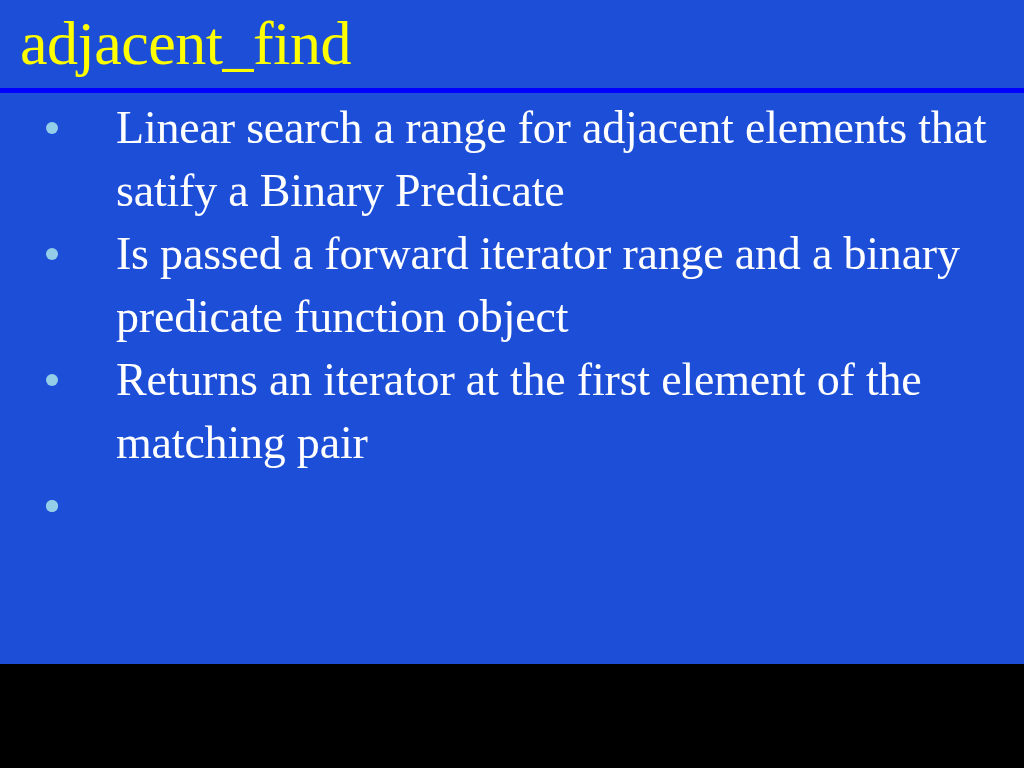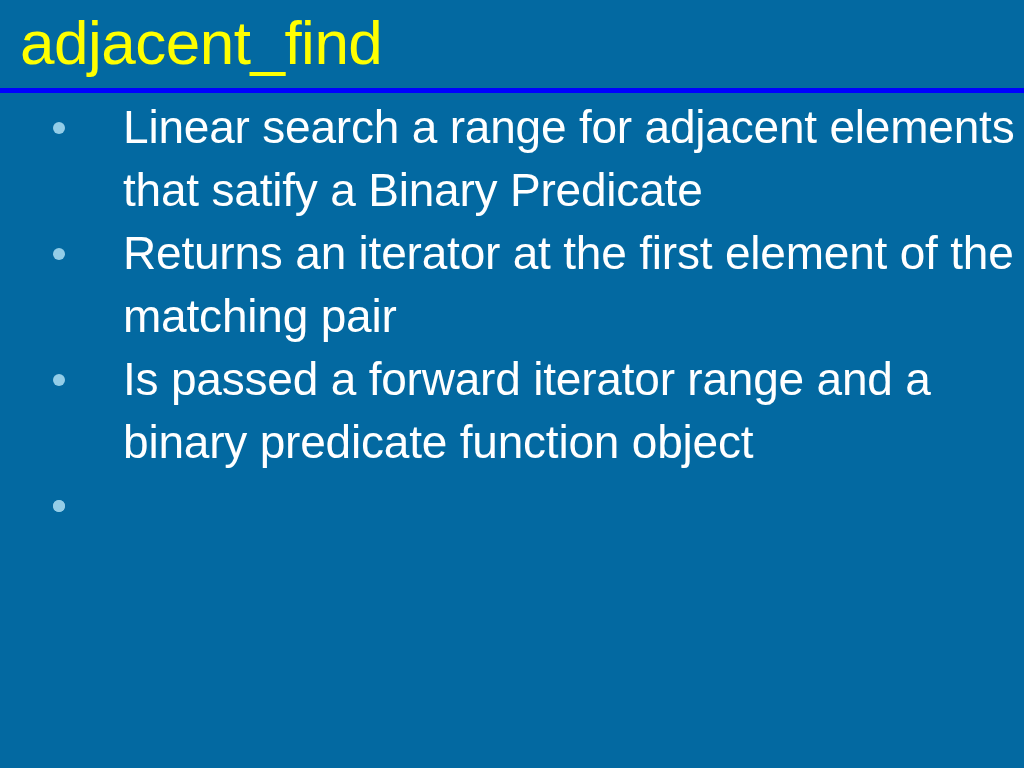--- a/index.html
+++ b/index.html
@@ -3,24 +3,24 @@
 <meta charset="utf-8">
 <style>
   html, body {
     margin: 0;
     padding: 0;
     background: #000000;
   }
   .slide {
     position: relative;
     width: 1024px;
-    height: 768px;
-    background: #0369a1;
+    height: 664px;
+    background: #1d4ed8;
     overflow: hidden;
-    font-family: Liberation Sans, sans-serif;
+    font-family: Liberation Serif, serif;
     -webkit-font-smoothing: antialiased;
   }
   .title-area {
     position: absolute;
     left: 0;
     top: 0;
     width: 1024px;
     height: 88px;
   }
   .slide-title {
@@ -49,21 +49,21 @@
     width: 1024px;
   }
   ul.bullets {
     list-style: none;
     margin: 0;
     padding: 0;
   }
   li.bullet-item {
     position: relative;
     padding-left: 116px;
-    margin: 0 0 0 7px;
+    margin: 0 0 0 0;
     color: #FFFFFF;
     font-size: 46px;
     line-height: 63px;
     letter-spacing: -0.2px;
   }
   li.bullet-item .bullet-dot {
     position: absolute;
     left: 46px;
     top: 26px;
     width: 12px;
@@ -88,25 +88,25 @@
   <div class="title-rule"></div>
 
   <div class="body-area">
     <ul class="bullets">
       <li class="bullet-item">
         <span class="bullet-dot"></span>
         <span class="bullet-text">Linear search a range for adjacent elements that satify a Binary Predicate</span>
       </li>
       <li class="bullet-item">
         <span class="bullet-dot"></span>
-        <span class="bullet-text">Returns an iterator at the first element of the matching pair</span>
+        <span class="bullet-text">Is passed a forward iterator range and a binary predicate function object</span>
       </li>
       <li class="bullet-item">
         <span class="bullet-dot"></span>
-        <span class="bullet-text">Is passed a forward iterator range and a binary predicate function object</span>
+        <span class="bullet-text">Returns an iterator at the first element of the matching pair</span>
       </li>
       <li class="bullet-item">
         <span class="bullet-dot"></span>
       </li>
       <li class="bullet-item">
         <span class="bullet-dot"></span>
       </li>
     </ul>
   </div>
 

